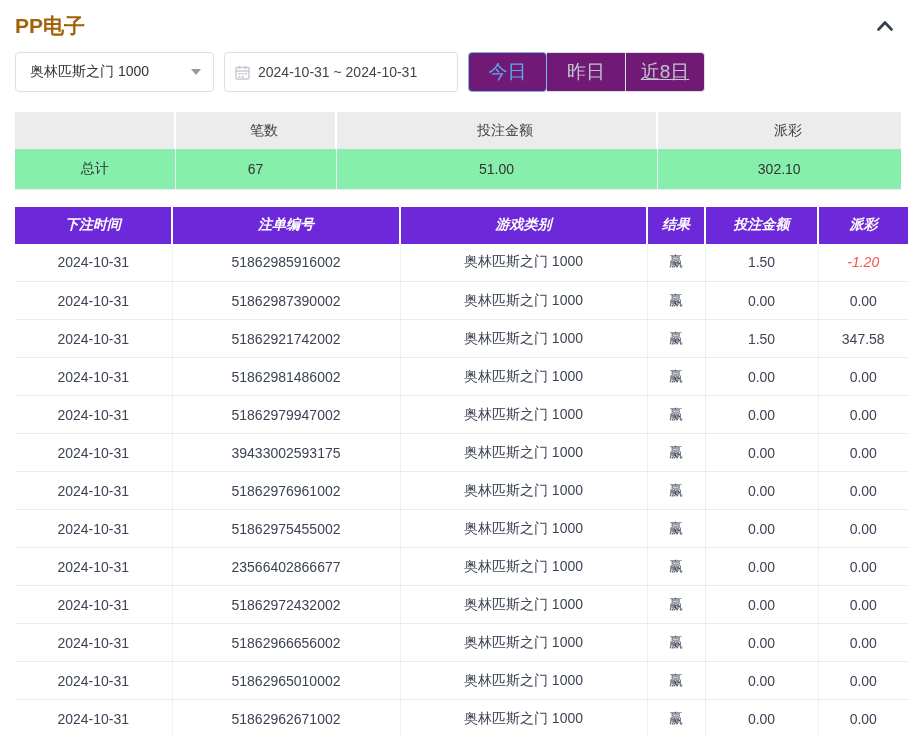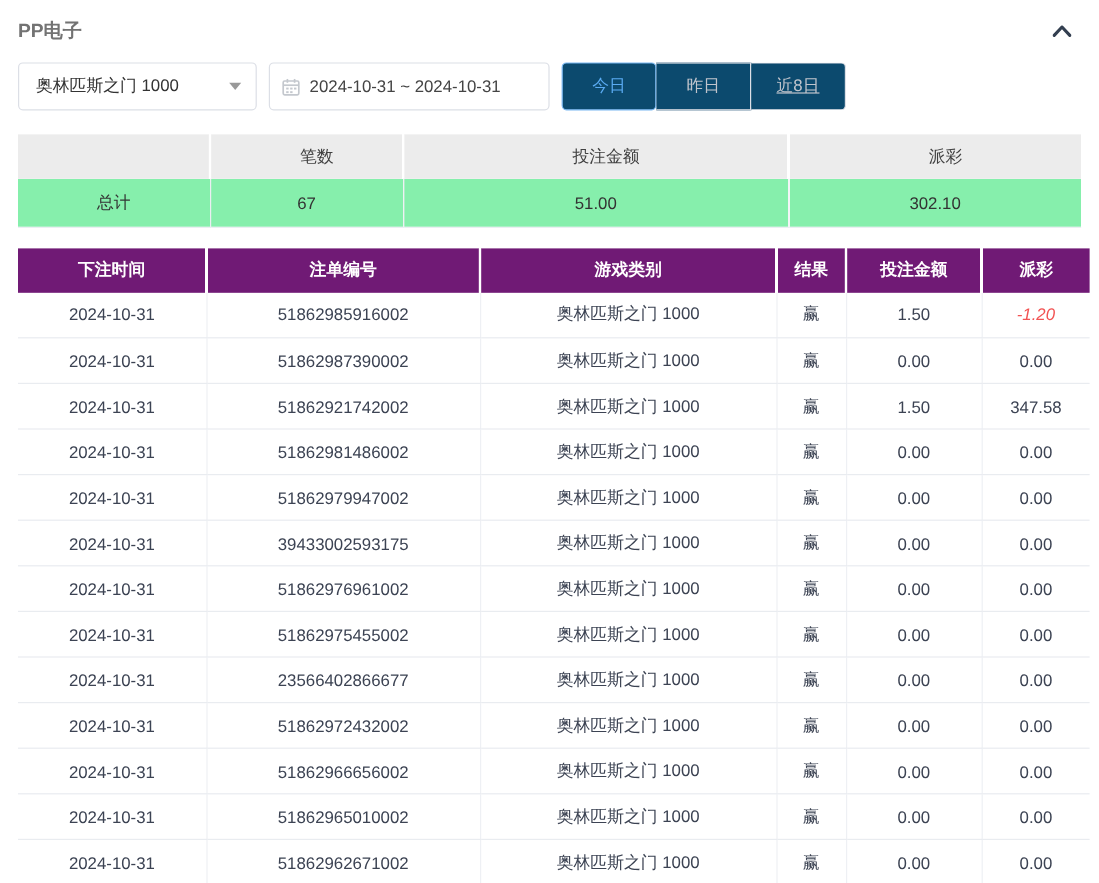--- a/index.html
+++ b/index.html
@@ -10,21 +10,21 @@
     font-family: "Liberation Sans", "DejaVu Sans", sans-serif;
     color: #333;
   }
   .container { padding: 14px 15px 0 15px; position: relative; }
 
   
   .panel-header {
     display: flex; justify-content: space-between; align-items: center;
     height: 24px; margin-bottom: 14px;
   }
-  .panel-title { font-size: 16px; font-weight: bold; color: #737373; }
+  .panel-title { font-size: 21px; font-weight: bold; color: #a16207; }
   .collapse-btn { width: 20px; height: 20px; display: flex; align-items: center; justify-content: center; cursor: pointer; margin-right: 6px; }
 
   
   .controls { display: flex; align-items: center; margin-bottom: 20px; }
   .select-box {
     width: 199px; height: 40px;
     border: 1px solid #dcdfe6; border-radius: 4px;
     display: flex; align-items: center; justify-content: space-between;
     padding: 0 12px 0 14px; cursor: pointer; background: #fff;
   }
@@ -39,22 +39,22 @@
     border: 1px solid #dcdfe6; border-radius: 4px;
     display: flex; align-items: center;
     padding: 0 10px; margin-left: 10px; cursor: pointer; background: #fff;
   }
   .date-box .cal { margin-right: 8px; display: flex; }
   .date-box .value { font-size: 14px; color: #444; white-space: nowrap; text-align: right; }
 
   .quick-group { display: flex; margin-left: 10px; }
   .quick-btn {
     width: 79px; height: 40px;
-    background: #0c4a6e; border: 1px solid #dcdfe6;
-    font-size: 14px; color: #c0c4cc; cursor: pointer;
+    background: #701a75; border: 1px solid #dcdfe6;
+    font-size: 19px; color: #c0c4cc; cursor: pointer;
     font-family: inherit;
   }
   .quick-btn:not(:first-child) { border-left: none; }
   .quick-btn.first { border-radius: 4px 0 0 4px; }
   .quick-btn.last  { border-radius: 0 4px 4px 0; text-decoration: underline; }
   .quick-btn.active {
     color: #5aabf2; border: 1px solid #7ab8f2; border-radius: 4px;
   }
   .query-btn {
     width: 80px; height: 40px; margin-left: 12px;
@@ -74,22 +74,23 @@
   }
   .summary-table th:last-child { border-right: none; }
   .summary-table td {
     background: #86efac; height: 40px; color: #333;
     border-right: 1px solid #ebeef2; border-bottom: 1px solid #ebeef2;
   }
   .summary-table td:last-child { border-right: none; }
 
   .detail-table { width: 893px; margin-top: 17px; font-size: 14px; }
   .detail-table th {
-    background: #701a75; color: #fff; height: 37px; font-weight: bold;
+    background: #6d28d9; color: #fff; height: 37px; font-weight: bold;
     border-right: 2px solid #fff;
+    font-style: italic;
   }
   .detail-table th:last-child { border-right: none; }
   .detail-table td {
     height: 38px; color: #3c4353;
     border-right: 1px solid #eef0f4; border-bottom: 1px solid #e9ecf0;
     background: #fff;
   }
   .detail-table td:last-child { border-right: none; }
   .detail-table td.neg { color: #f25353; font-style: italic; }
 </style>

